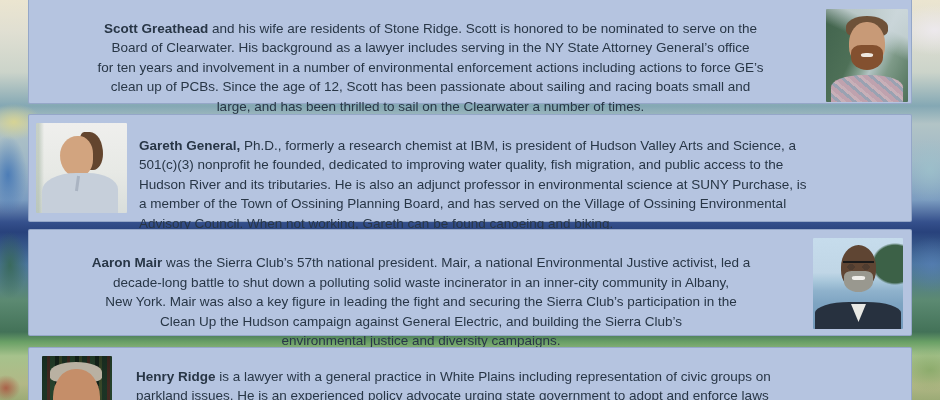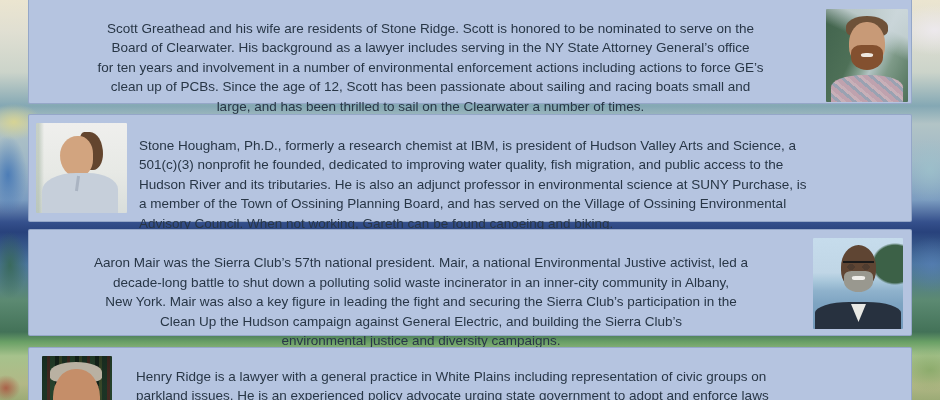--- a/index.html
+++ b/index.html
@@ -29,21 +29,21 @@
   }
   .panel-1 { top:-14px; height:118px; }
   .panel-2 { top:114px; height:108px; }
   .panel-3 { top:229px; height:107px; }
   .panel-4 { top:347px; height:90px; }
 
   .bio-text {
     position:absolute; color:#283646;
     font-size:13.5px; line-height:19.5px; white-space:pre-line;
   }
-  .bio-text .bold { font-weight:normal; }
+  .bio-text .bold { font-weight:bold; }
   .panel-1 .bio-text { left:12px; top:18px; width:779px; text-align:center; }
   .panel-2 .bio-text { left:110px; top:7px;  width:766px; text-align:left; }
   .panel-3 .bio-text { left:10px; top:11px;  width:764px; text-align:center;margin-top:12px; }
   .panel-4 .bio-text { left:107px; top:5px;  width:755px; text-align:left; }
 
   .photo { position:absolute; overflow:hidden; border-radius:1px; }
   .photo > div { position:absolute; }
 
   
   .photo-scott { right:3px; top:22px; width:82px; height:93px;
@@ -114,21 +114,21 @@
     </div>
   </div>
 
   <div class="panel panel-2">
     <div class="photo photo-gareth">
       <div class="hair"></div>
       <div class="face"></div>
       <div class="shirt"></div>
       <div class="collar"></div>
     </div>
-    <p class="bio-text"><span class="bold">Stone Hougham,</span><span> Ph.D., formerly a research chemist at IBM, is president of Hudson Valley Arts and Science, a
+    <p class="bio-text"><span class="bold">Gareth General,</span><span> Ph.D., formerly a research chemist at IBM, is president of Hudson Valley Arts and Science, a
 501(c)(3) nonprofit he founded, dedicated to improving water quality, fish migration, and public access to the
 Hudson River and its tributaries. He is also an adjunct professor in environmental science at SUNY Purchase, is
 a member of the Town of Ossining Planning Board, and has served on the Village of Ossining Environmental
 Advisory Council. When not working, Gareth can be found canoeing and biking.</span></p>
   </div>
 
   <div class="panel panel-3">
     <p class="bio-text"><span class="bold">Aaron Mair</span><span> was the Sierra Club’s 57th national president. Mair, a national Environmental Justive activist, led a
 decade-long battle to shut down a polluting solid waste incinerator in an inner-city community in Albany,
 New York. Mair was also a key figure in leading the fight and securing the Sierra Club’s participation in the

